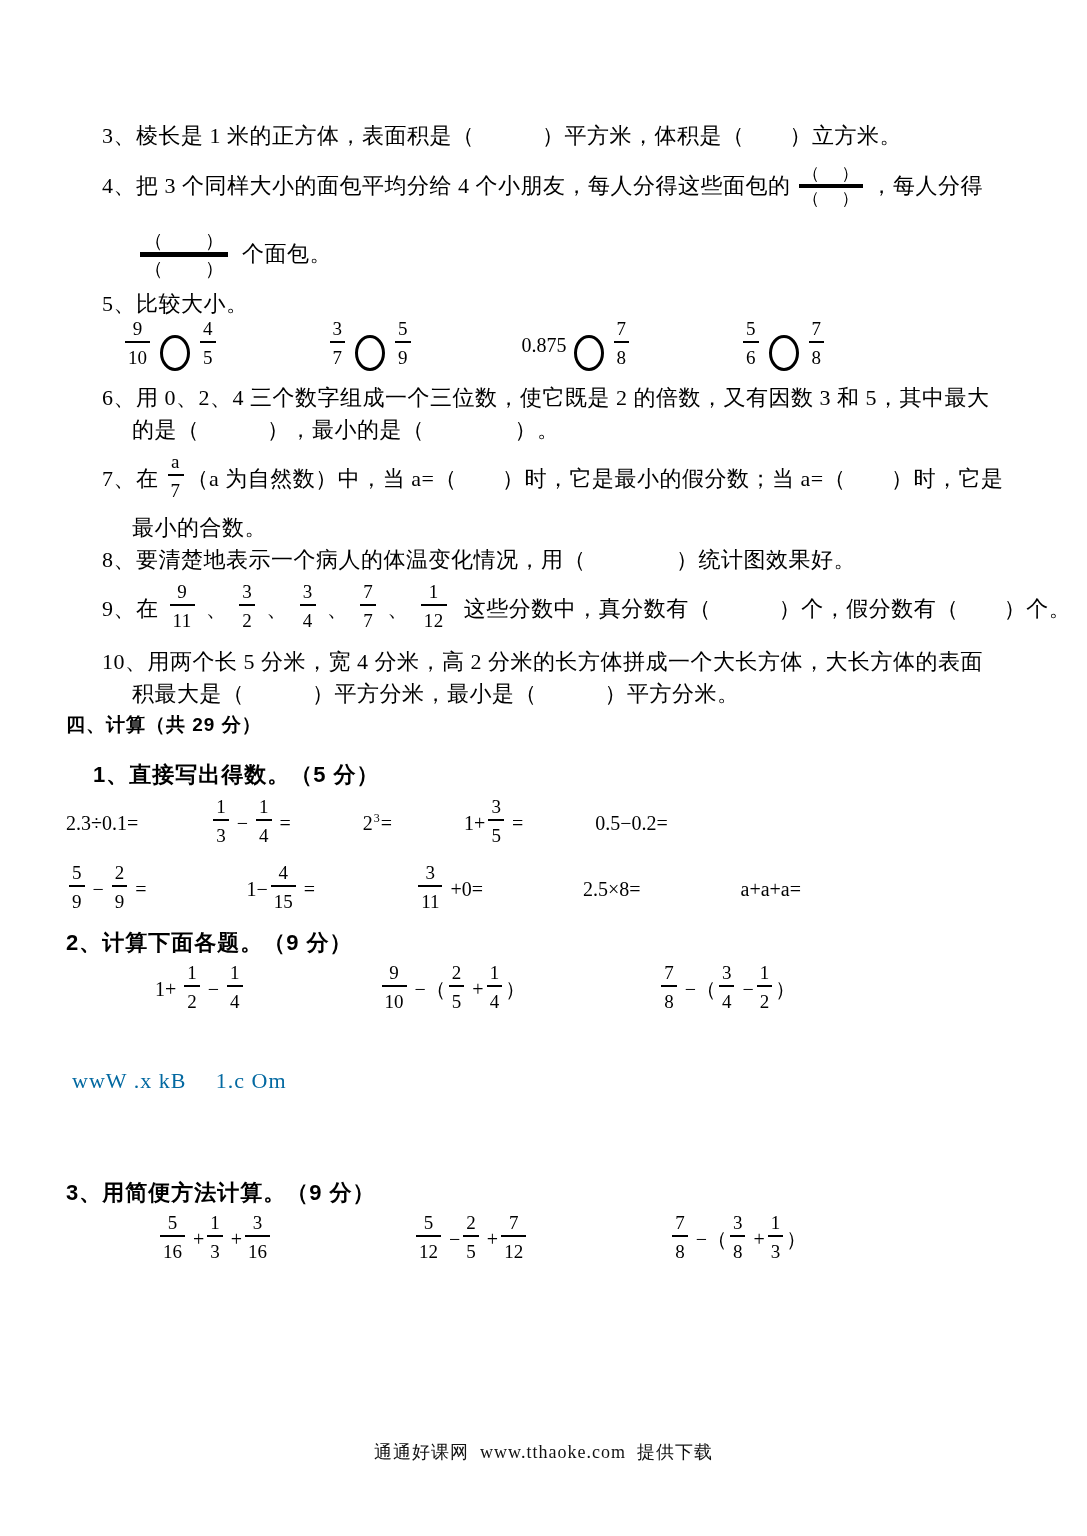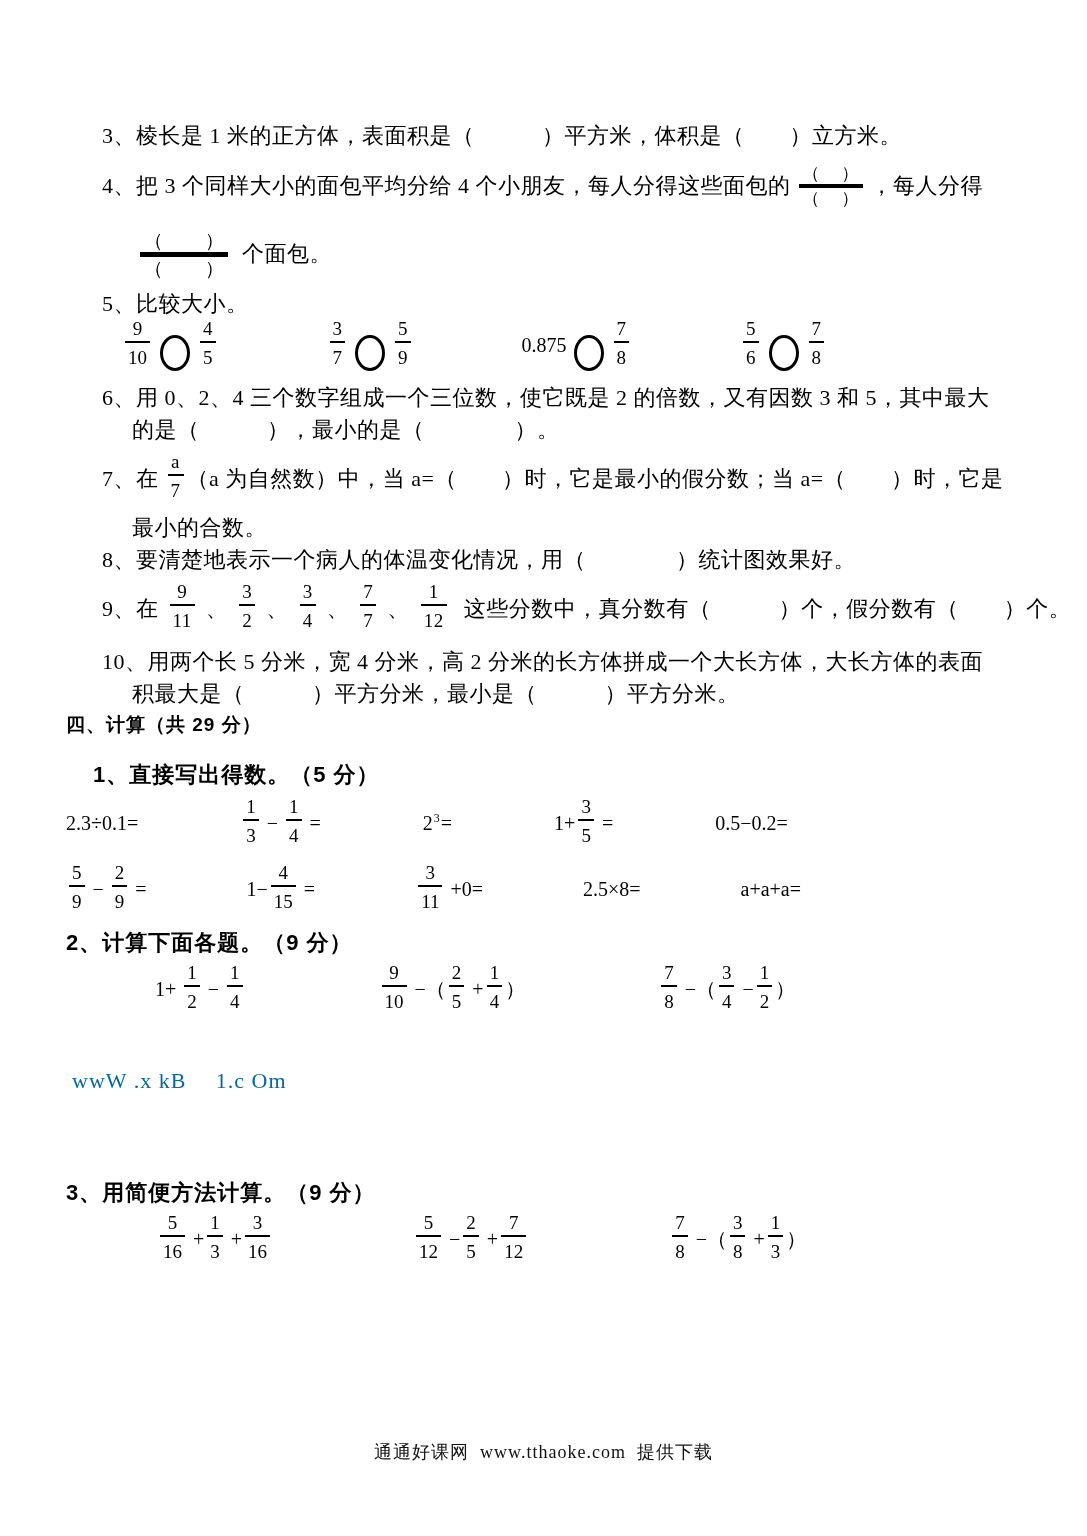--- a/index.html
+++ b/index.html
@@ -64,21 +64,21 @@
   .block[data-name="question-6-line-1"]{top:384px;left:70px;}
   .block[data-name="question-6-line-2"]{top:416px;left:100px;}
   .block[data-name="question-7-line-1"]{top:446px;left:70px;height:66px;}
   .block[data-name="question-7-line-2"]{top:514px;left:100px;}
   .block[data-name="question-8"]{top:546px;left:70px;}
   .block[data-name="question-9"]{top:578px;left:70px;height:62px;gap:8px;}
   .block[data-name="question-10-line-1"]{top:648px;left:70px;}
   .block[data-name="question-10-line-2"]{top:680px;left:100px;}
   .block[data-name="section-4-heading"]{top:712px;left:66px;}
   .block[data-name="subsection-1-heading"]{top:760px;left:66px;margin-left:27px;}
-  .block[data-name="calc-row-1"]{top:796px;left:66px;gap:102px;}
+  .block[data-name="calc-row-1"]{top:796px;left:66px;gap:72px;}
   .block[data-name="calc-row-2"]{top:862px;left:66px;gap:100px;}
   .block[data-name="subsection-2-heading"]{top:928px;left:66px;}
   .block[data-name="calc-row-3"]{top:962px;left:155px;gap:133px;}
   .block[data-name="subsection-3-heading"]{top:1178px;left:66px;}
   .block[data-name="calc-row-4"]{top:1212px;left:157px;gap:140px;}
 
   .watermark{
     position:absolute;top:1066px;left:72px;
     font-size:22px;letter-spacing:1px;color:#0369a1;white-space:pre;
   }

